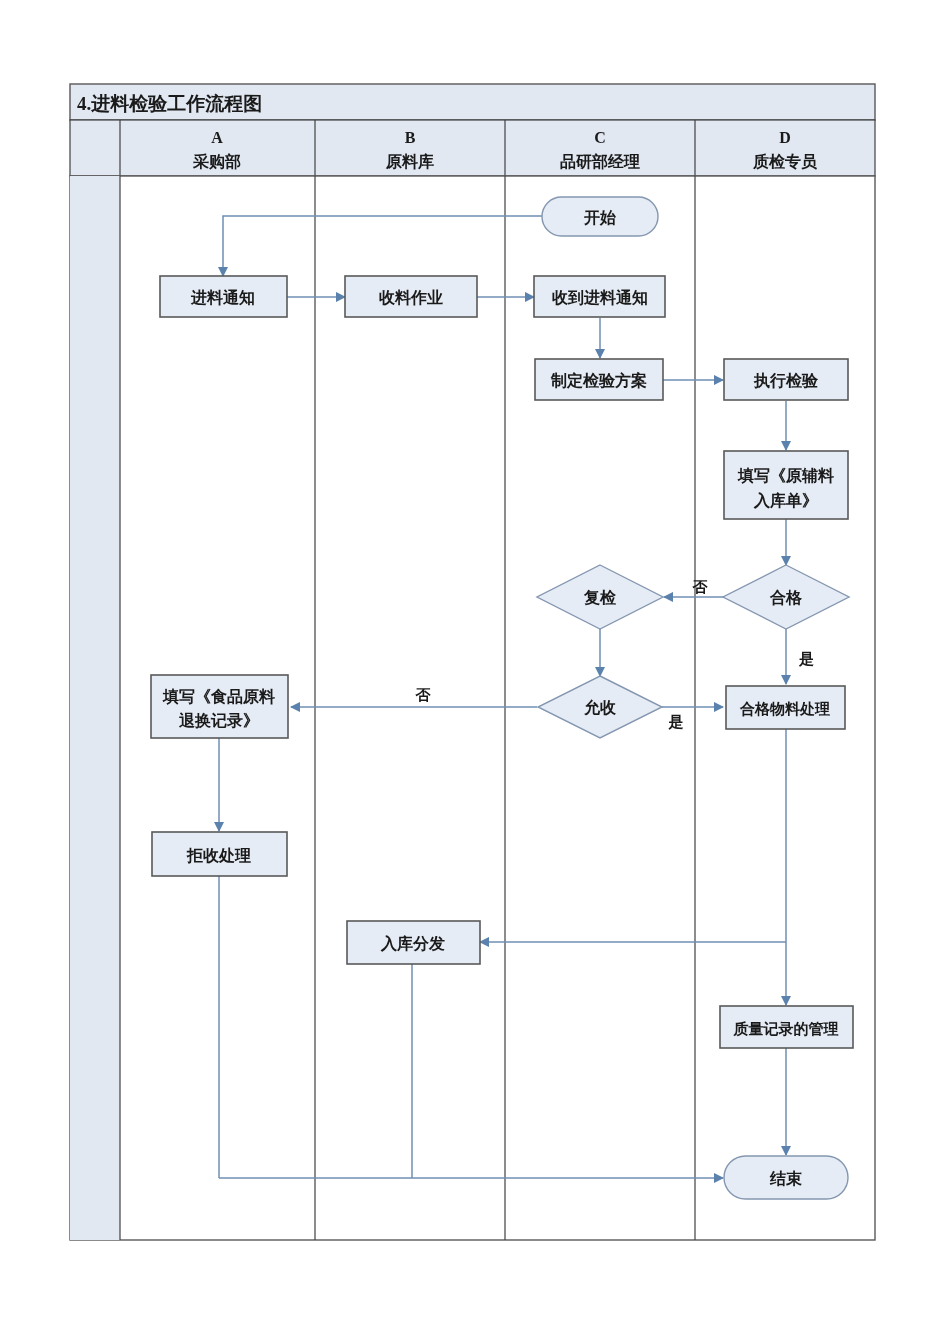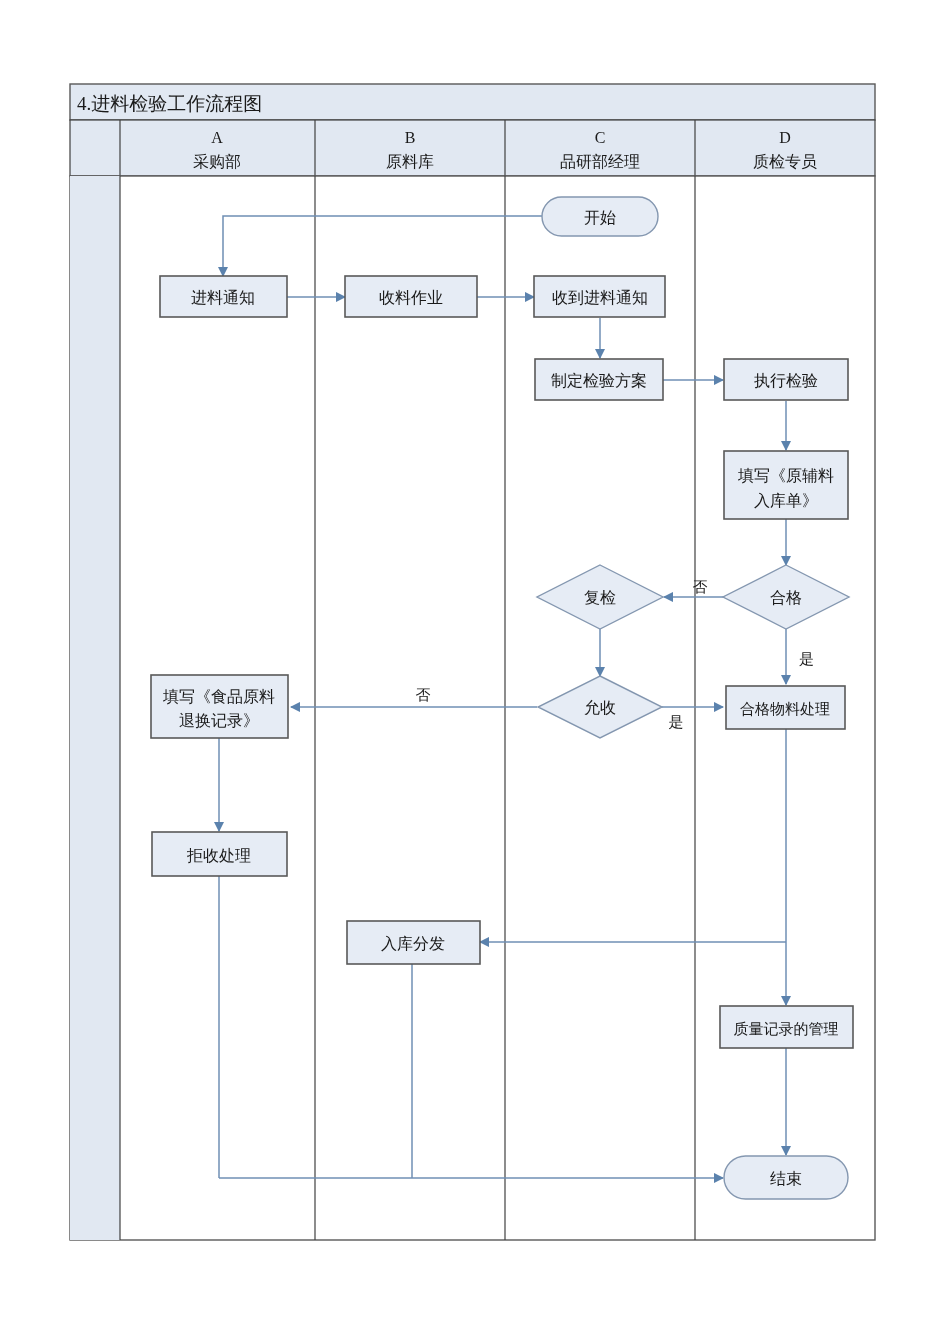--- a/index.html
+++ b/index.html
@@ -14,20 +14,21 @@
     font-family: "Liberation Serif", "DejaVu Serif", serif;
     color: #000000;
     position: relative;
     overflow: hidden;
   }
   #page {
     position: absolute;
     left: 0; top: 0;
     width: 950px;
     height: 1344px;
+    font-weight: bold;
   }
   #chart-svg {
     position: absolute;
     left: 0; top: 0;
     width: 950px;
     height: 1344px;
   }
   .node-text {
     font-family: "Liberation Serif", "DejaVu Serif", serif;
     fill: #1a1a1a;

